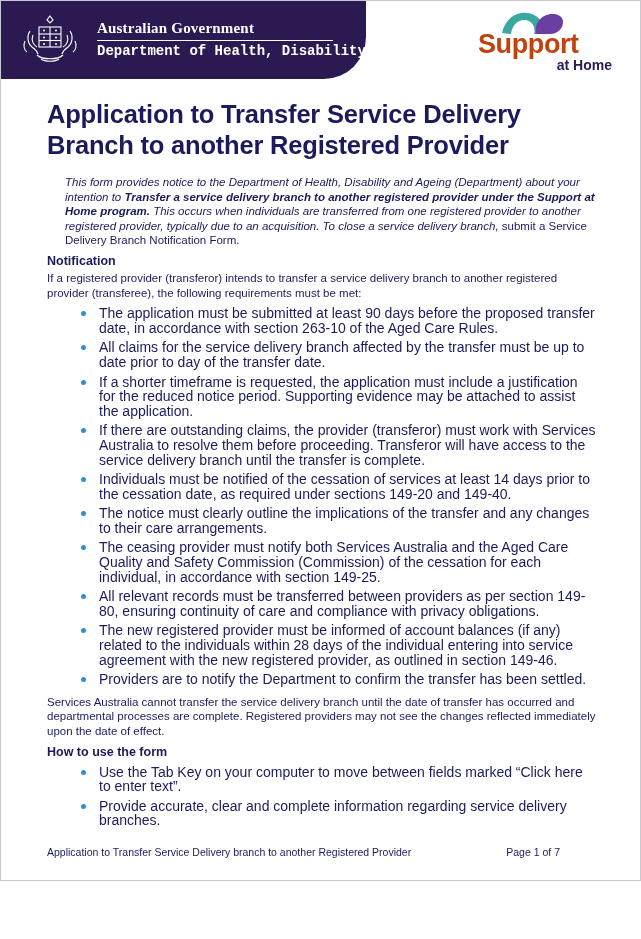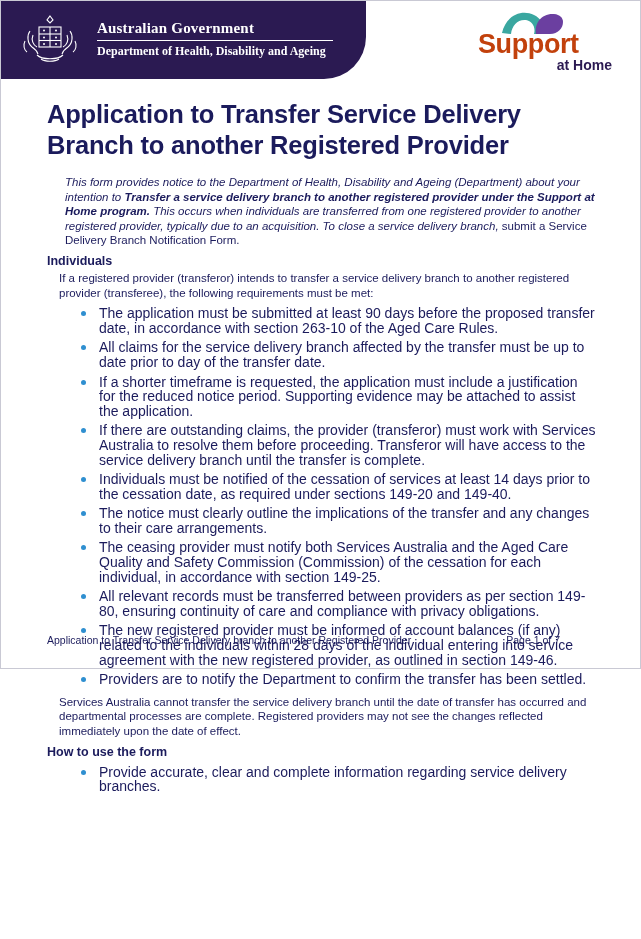--- a/index.html
+++ b/index.html
@@ -11,21 +11,21 @@
     height: 939px;
     background: #ffffff;
     font-family: "Liberation Sans", sans-serif;
     color: #1b1b44;
     position: relative;
     overflow: hidden;
   }
   .page {
     position: relative;
     width: 641px;
-    height: 669px;
+    height: 881px;
     box-sizing: border-box;
     border: 1px solid #c9c9d4;
   }
 
   
   .header {
     position: relative;
     height: 78px;
     width: 100%;
   }
@@ -58,23 +58,23 @@
     letter-spacing: .2px;
     line-height: 18px;
   }
   .gov-rule {
     width: 236px;
     height: 1px;
     background: #ffffff;
     margin: 3px 0 3px 0;
   }
   .gov-sub {
-    font-family: Liberation Serif, serif;
-    font-weight: bold;
-    font-size: 12px;
+    font-family: Liberation Mono, monospace;
+    font-weight: bold;
+    font-size: 14px;
     line-height: 14px;
   }
 
   
   .logo {
     position: absolute;
     right: 22px;
     top: 8px;
     width: 140px;
     height: 66px;
@@ -138,21 +138,21 @@
   h2.section {
     font-size: 12.5px;
     font-weight: bold;
     color: #1b1b5c;
     margin: 4px 0 3px 0;
   }
   p.para {
     font-size: 11.5px;
     line-height: 14.6px;
     color: #1b1b5c;
-    margin: 0 0 6px 12px;
+    margin: 0 0 6px 0;
   }
   ul.bullets {
     list-style: none;
     margin: 6px 0 8px 0;
     padding: 0 0 0 34px;
   }
   ul.bullets li {
     position: relative;
     font-size: 14px;
     line-height: 14.6px;
@@ -238,21 +238,21 @@
       <div class="word2">at Home</div>
     </div>
   </div>
 
   <div class="content">
 
     <h1 class="doc-title">Application to Transfer Service Delivery Branch to another Registered Provider</h1>
 
     <p class="intro"><span>This form provides notice to the Department of Health, Disability and Ageing (Department) about your intention to </span><b>Transfer a service delivery branch to another registered provider under the Support at Home program.</b><span> This occurs when individuals are transferred from one registered provider to another registered provider, typically due to an acquisition. To close a service delivery branch, </span><span class="roman">submit a Service Delivery Branch Notification Form.</span></p>
 
-    <h2 class="section">Individuals</h2>
+    <h2 class="section">Notification</h2>
 
     <p class="para">If a registered provider (transferor) intends to transfer a service delivery branch to another registered provider (transferee), the following requirements must be met:</p>
 
     <ul class="bullets">
       <li>The application must be submitted at least 90 days before the proposed transfer date, in accordance with section 263-10 of the Aged Care Rules.</li>
       <li>All claims for the service delivery branch affected by the transfer must be up to date prior to day of the transfer date.</li>
       <li>If a shorter timeframe is requested, the application must include a justification for the reduced notice period. Supporting evidence may be attached to assist the application.</li>
       <li>If there are outstanding claims, the provider (transferor) must work with Services Australia to resolve them before proceeding. Transferor will have access to the service delivery branch until the transfer is complete.</li>
       <li>Individuals must be notified of the cessation of services at least 14 days prior to the cessation date, as required under sections 149-20 and 149-40.</li>
       <li>The notice must clearly outline the implications of the transfer and any changes to their care arrangements.</li>
@@ -260,20 +260,21 @@
       <li>All relevant records must be transferred between providers as per section 149-80, ensuring continuity of care and compliance with privacy obligations.</li>
       <li>The new registered provider must be informed of account balances (if any) related to the individuals within 28 days of the individual entering into service agreement with the new registered provider, as outlined in section 149-46.</li>
       <li>Providers are to notify the Department to confirm the transfer has been settled.</li>
     </ul>
 
     <p class="para spaced">Services Australia cannot transfer the service delivery branch until the date of transfer has occurred and departmental processes are complete. Registered providers may not see the changes reflected immediately upon the date of effect.</p>
 
     <h2 class="section spaced">How to use the form</h2>
 
     <ul class="bullets howto-list">
+      <li>Use the Tab Key on your computer to move between fields marked “Click here to enter text”.</li>
       <li>Provide accurate, clear and complete information regarding service delivery branches.</li>
     </ul>
   </div>
 
   <div class="footer">
     <span>Application to Transfer Service Delivery branch to another Registered Provider</span>
     <span class="footer-right">Page 1 of 7</span>
   </div>
 
 </div>

